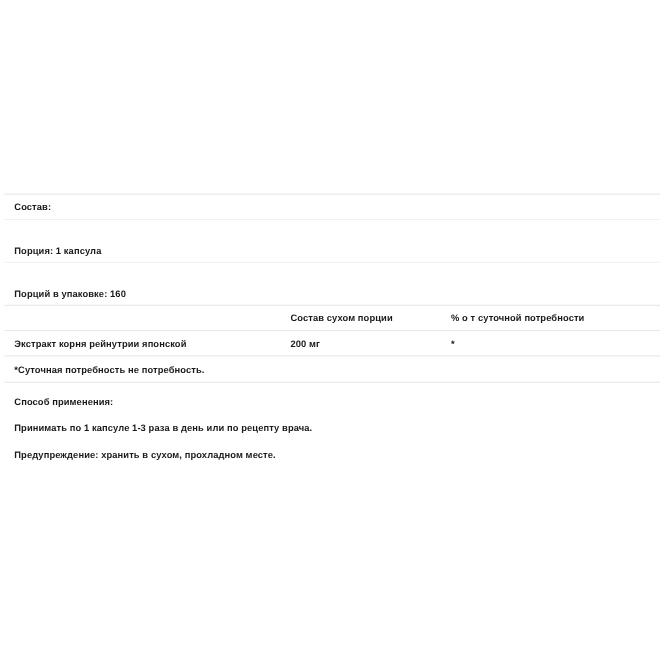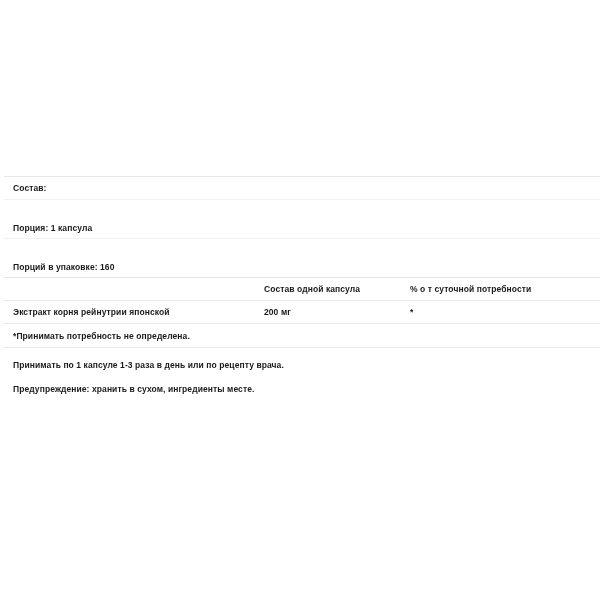--- a/index.html
+++ b/index.html
@@ -105,39 +105,40 @@
     <div class="rule faint"></div>
 
     <div class="row row-short">
       <span>Порций в упаковке: 160</span>
     </div>
 
     <div class="rule"></div>
 
     <div class="row row-head">
       <span class="c-name"></span>
-      <span class="c-amt">Состав одной капсула</span>
+      <span class="c-amt">Состав сухом порции</span>
       <span class="c-dv">% о т суточной потребности</span>
     </div>
 
     <div class="rule"></div>
 
     <div class="row row-item">
       <span class="c-name">Экстракт корня рейнутрии японской</span>
       <span class="c-amt">200 мг</span>
       <span class="c-dv asterisk">*</span>
     </div>
 
     <div class="rule"></div>
 
     <div class="row row-note">
-      <span>*Принимать потребность не определена.</span>
+      <span>*Суточная потребность не потребность.</span>
     </div>
 
     <div class="rule"></div>
 
     <div id="usage-block">
+      <p class="para">Способ применения:</p>
       <p class="para">Принимать по 1 капсуле 1-3 раза в день или по рецепту врача.</p>
-      <p class="para">Предупреждение: хранить в сухом, ингредиенты месте.</p>
+      <p class="para">Предупреждение: хранить в сухом, прохладном месте.</p>
     </div>
 
   </div>
 </div>
 
 </body></html>

